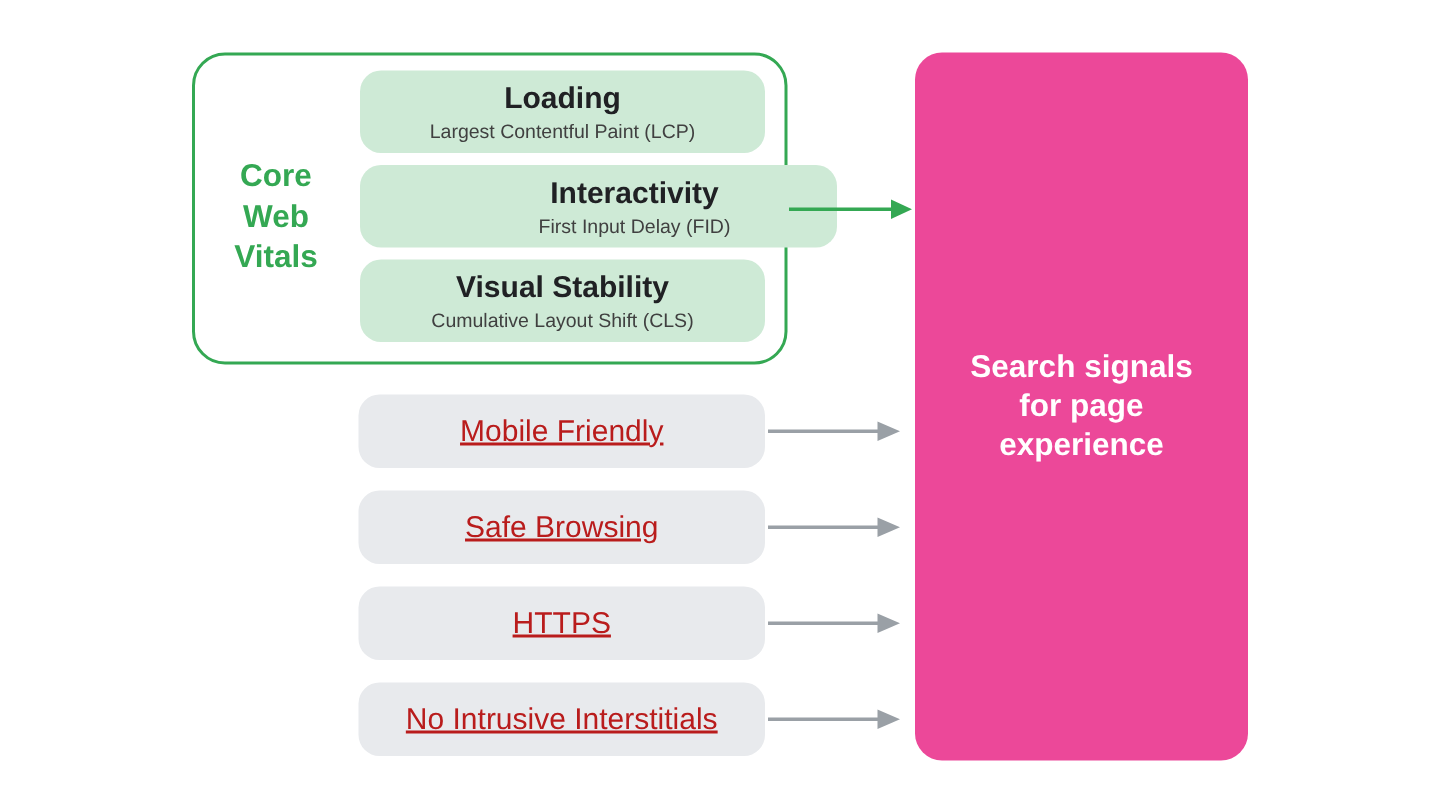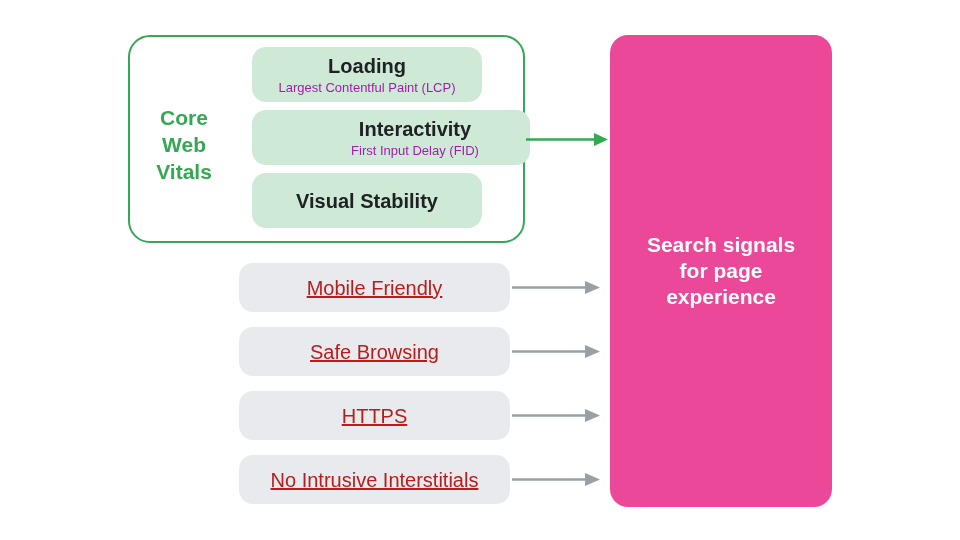--- a/index.html
+++ b/index.html
@@ -32,22 +32,22 @@
     top: 104px;
     width: 102px;
     text-align: center;
     color: #34A853;
     font-size: 21px;
     font-weight: bold;
     line-height: 27px;
   }
   .pill {
     position: absolute;
-    left: 252px;
-    width: 230px;
+    left: 240px;
+    width: 270px;
     border-radius: 14px;
     display: flex;
     flex-direction: column;
     align-items: center;
     justify-content: center;
     text-align: center;
   }
   .pill.green {
     background: #CEEAD6;
     height: 55px;
@@ -58,21 +58,21 @@
     background: #E8EAED;
     height: 49px;
   }
   .pill-title {
     color: #202124;
     font-size: 20px;
     font-weight: bold;
     line-height: 24px;
   }
   .pill-sub {
-    color: #a21caf;
+    color: #404040;
     font-size: 13px;
     line-height: 17px;
     margin-top: 1px;
   }
   .gray-label {
     color: #b91c1c;
     font-size: 20px;
     line-height: 24px;
     text-decoration: underline;
   }
@@ -122,20 +122,21 @@
     <div class="pill-sub">Largest Contentful Paint (LCP)</div>
   </div>
 
   <div class="pill green" style="top:110px;padding-left:48px;">
     <div class="pill-title">Interactivity</div>
     <div class="pill-sub">First Input Delay (FID)</div>
   </div>
 
   <div class="pill green" style="top:173px;">
     <div class="pill-title">Visual Stability</div>
+    <div class="pill-sub">Cumulative Layout Shift (CLS)</div>
   </div>
 
   <div class="pill gray" style="top:263px;">
     <div class="gray-label">Mobile Friendly</div>
   </div>
 
   <div class="pill gray" style="top:327px;">
     <div class="gray-label">Safe Browsing</div>
   </div>
 

